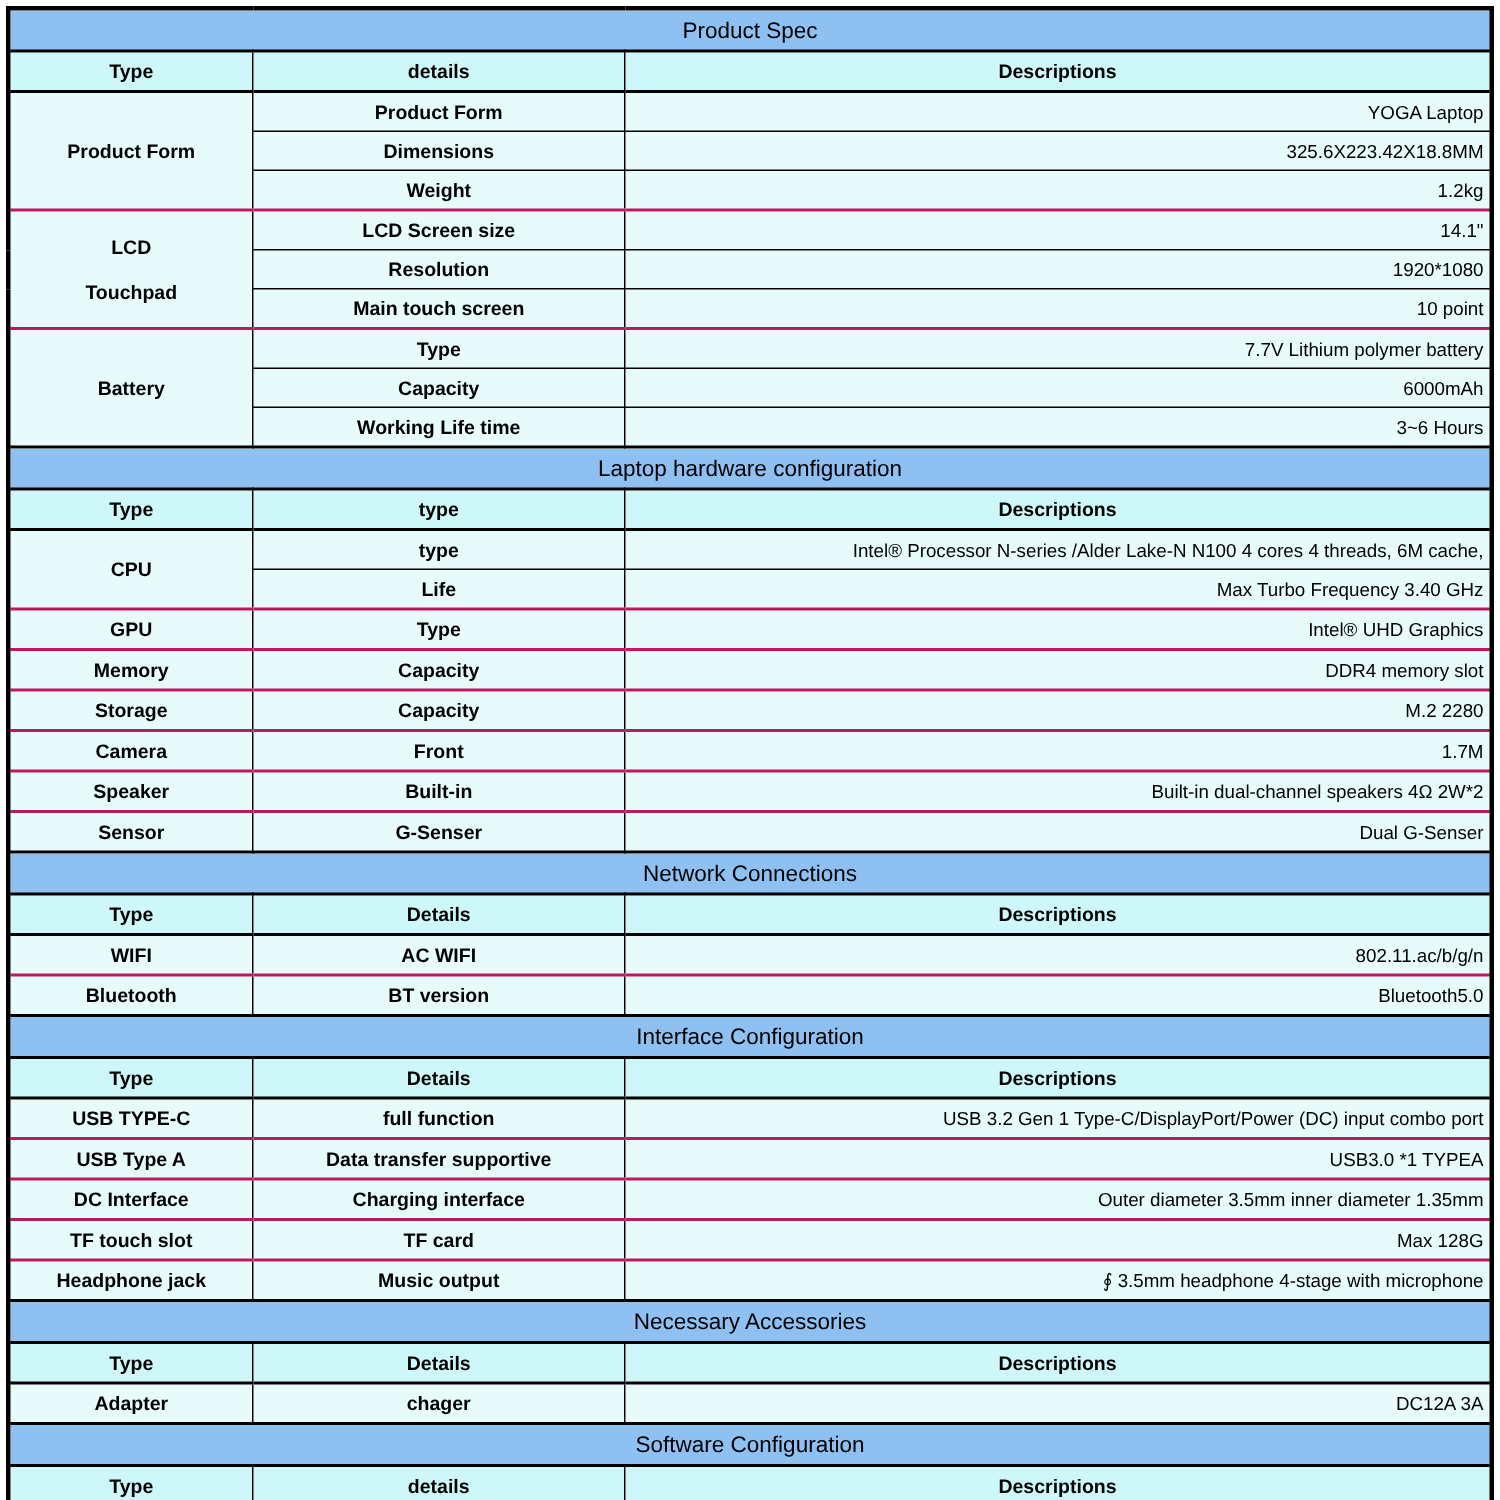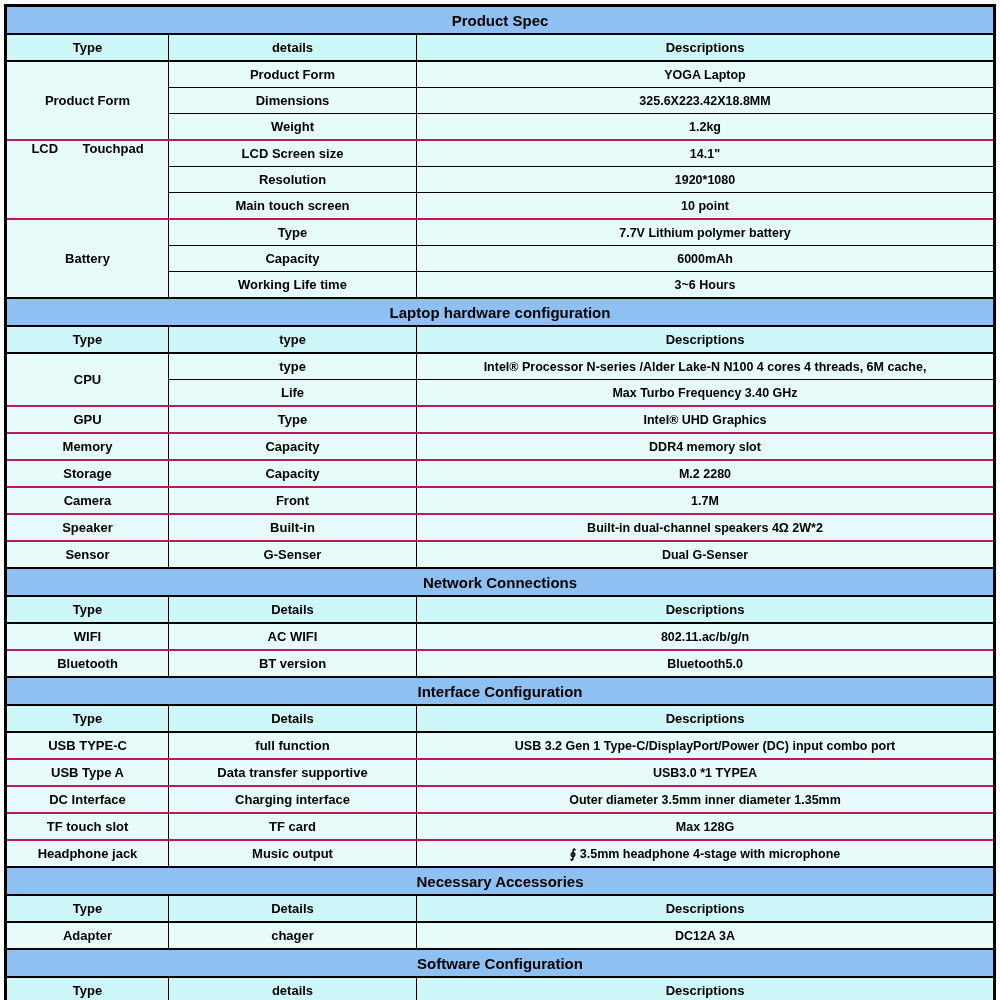--- a/index.html
+++ b/index.html
@@ -25,53 +25,54 @@
     height: 25px;
     padding: 0 4px;
     text-align: center;
     vertical-align: middle;
     overflow: hidden;
     white-space: nowrap;
     background: var(--cell-bg, #e6fbfa);
   }
   td.section-title {
     background: var(--accent-blue, #8fc0f2);
-    font-weight: bold;
+    font-weight: normal;
     font-size: 15px;
     border: 2px solid #000000;
     height: 26px;
   }
   td.col-header {
     background: var(--header-cyan, #cdf7f9);
     font-weight: bold;
     font-size: 13px;
     border-top: 2px solid #000000;
     border-bottom: 2px solid #000000;
   }
   td.type-cell {
     font-weight: bold;
     font-size: 13px;
   }
   td.detail-cell {
     font-weight: bold;
     font-size: 13px;
   }
   td.desc-cell {
-    font-weight: bold;
+    font-weight: normal;
     font-size: 12.5px;
+    text-align: right;
   }
   tr.group-first td {
     border-top: 2px solid #be185d;
   }
   td.type-cell.multi {
     padding: 0;
   }
   td.type-cell.multi .stack {
     display: flex;
-    flex-direction: row;
+    flex-direction: column;
     justify-content: space-evenly;
     height: 100%;
     min-height: 76px;
   }
 </style>
 </head>
 <body>
 
 <div class="spec-wrap">
   <table class="spec">

